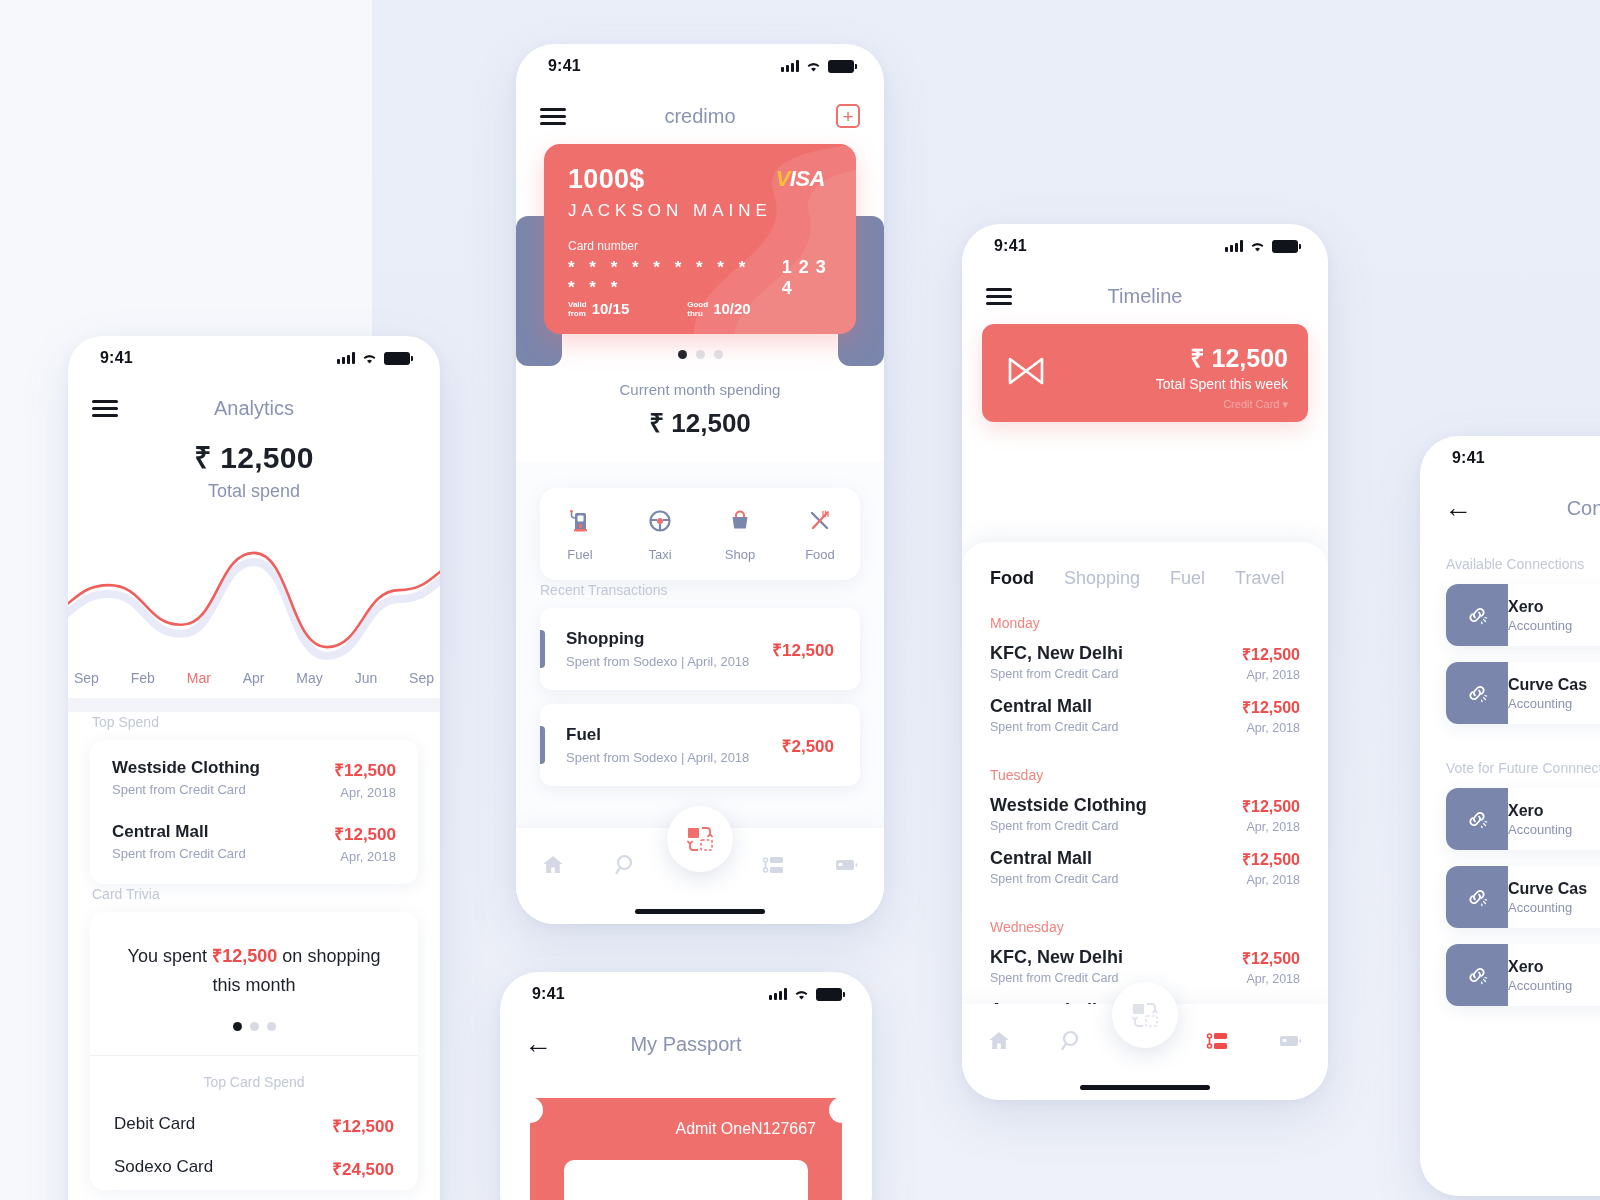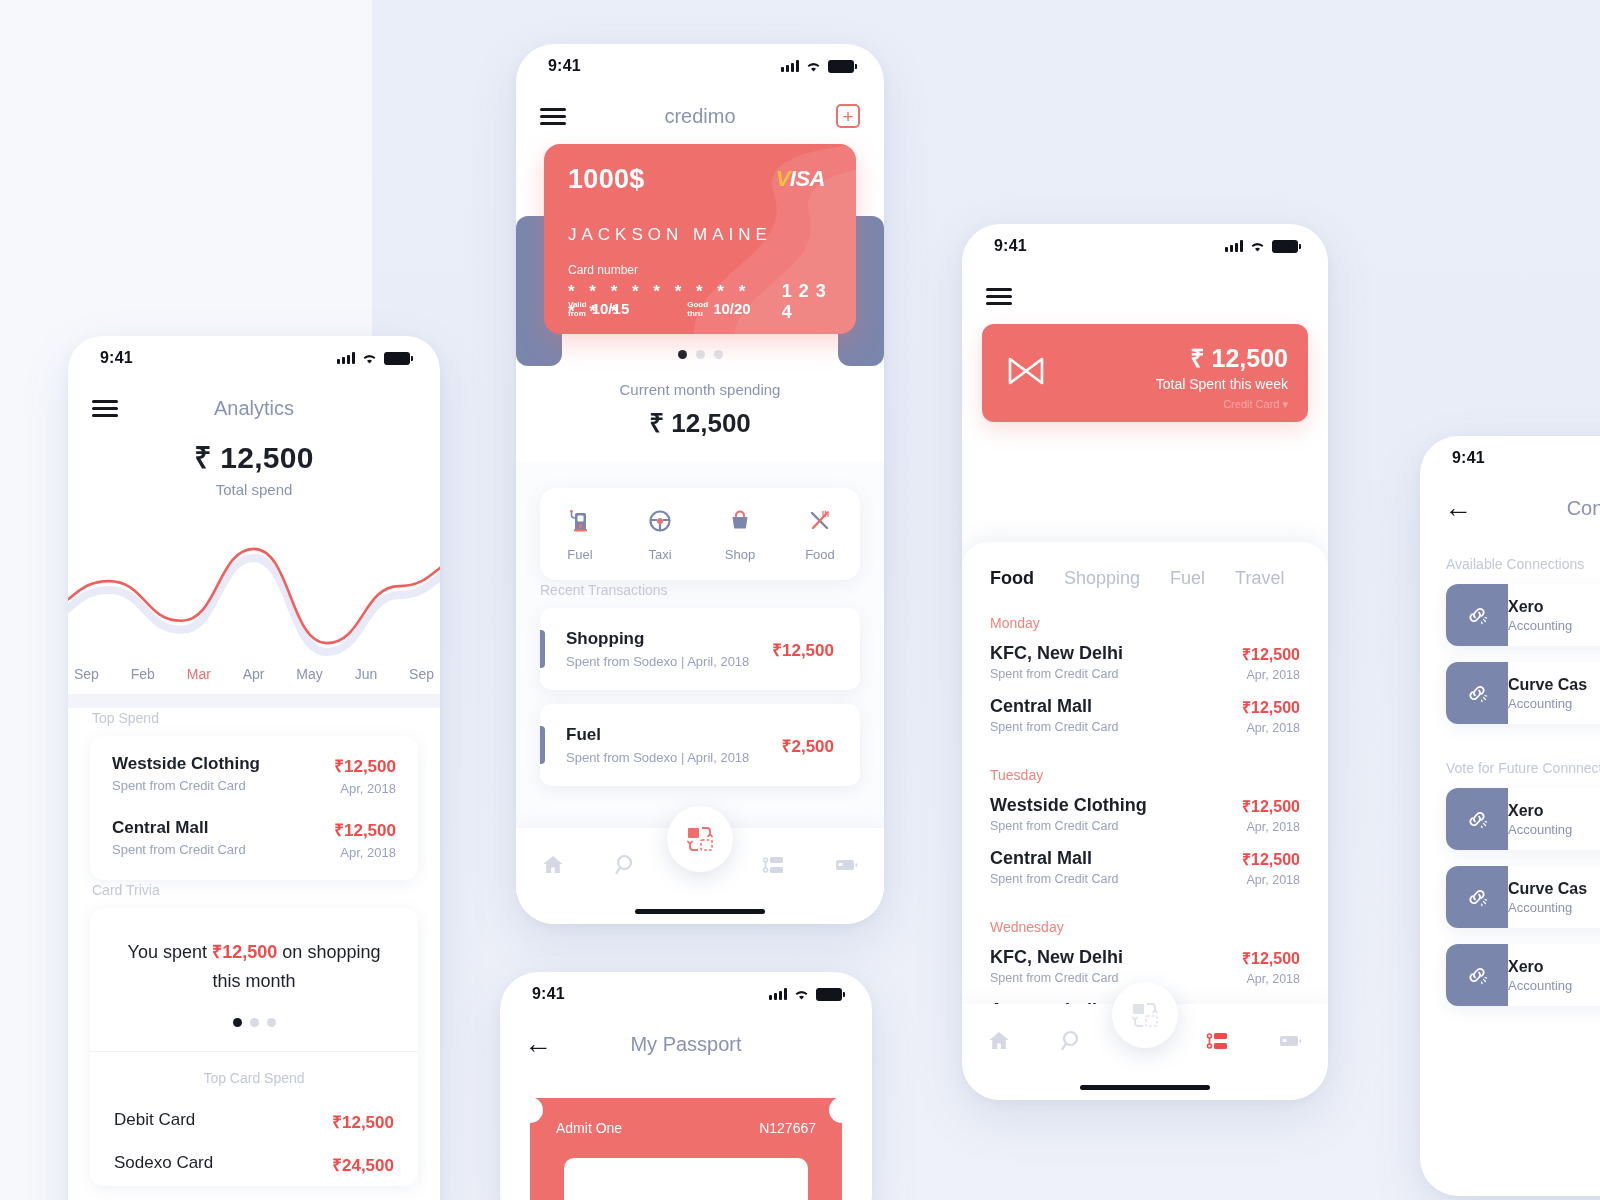--- a/index.html
+++ b/index.html
@@ -64,21 +64,21 @@
     font-size: 19px; line-height:1; font-weight: 300;
   }
   .home-indicator {
     position: absolute; bottom: 10px; left: 50%; transform: translateX(-50%);
     width: 130px; height: 5px; background: #10131a; border-radius: 3px;
   }
 
   
   #phone-analytics { left: 68px; top: 336px; width: 372px; height: 980px; border-radius: 34px 34px 0 0;}
   .an-amount { text-align:center; font-size: 30px; font-weight: bold; color:#1c2029; letter-spacing:.3px;}
-  .an-sub { text-align:center; font-size: 15px; color:#8a93b2; margin-top: 4px;}
+  .an-sub { text-align:center; font-size: 18px; color:#8a93b2; margin-top: 4px;}
   .chartwrap { position: relative; height: 180px; margin-top: 16px; }
   .chartwrap svg { display:block; width:100%; height: 150px;}
   .months {
     display:flex; justify-content:space-between; padding: 0 6px;
     font-size: 14px; color:#8a93b2; margin-top: 2px;
   }
   .months .hl { color:#ef6f6c; }
   .card-divider { height: 14px; background: #f2f4f9; }
   .sect-label { font-size: 14px; color:#c2c8d8; padding: 2px 24px 10px; }
   .wcard {
@@ -113,21 +113,21 @@
   .credit-card {
     position: relative; margin: 0 28px; height: 190px; border-radius: 16px;
     background: #ef6f6c; overflow: hidden; color:#fff;
     box-shadow: 0 10px 26px rgba(239,111,108,.28);
   }
   .cc-wave { position:absolute; inset:0; }
   .cc-inner { position:relative; padding: 20px 24px; height:100%;border-radius:25px; }
   .cc-amt { font-size: 27px; font-weight: bold; letter-spacing:.3px;}
   .cc-visa { position:absolute; right:31px; top: 22px; font-size:22px; font-style:italic; font-weight:bold; letter-spacing:-.5px;}
   .cc-visa .y { color:#f5c13a; }
-  .cc-name { margin-top: 30px; font-size:17px; letter-spacing: 5px; font-weight: 500;}
+  .cc-name { margin-top: 6px; font-size:17px; letter-spacing: 5px; font-weight: 500;}
   .cc-cnlabel { margin-top: 18px; font-size: 12px; opacity:.95;}
   .cc-num { margin-top: 4px; font-size:18px; font-weight:bold; letter-spacing:1px; display:flex; gap:14px; align-items:center;}
   .cc-num .st { letter-spacing: 5px; font-size:17px;}
   .cc-bottom { position:absolute; bottom: 16px; left: 24px; right:24px; display:flex; gap: 58px; font-size:15px; font-weight:bold; align-items:center;}
   .cc-bottom .tiny { font-size: 8px; line-height:1.05; font-weight:bold; margin-right:5px; display:inline-block; vertical-align: middle;}
   .cc-dots { display:flex; gap:9px; justify-content:center; margin-top: 16px;}
   .cc-dots i { width:9px;height:9px;border-radius:50%;background:#dfe2ea;display:block;}
   .cc-dots i.on{background:#1c2029;}
   .cms { text-align:center; font-size:15px; color:#8a93b2; margin-top: 22px;}
   .cms-amt { text-align:center; font-size:26px; font-weight:bold; color:#1c2029; margin-top: 6px;}
@@ -186,21 +186,21 @@
   .tl-d { font-size:12.5px; color:#9aa2bd; margin-top:3px; text-align:right;}
 
   
   #phone-passport { left: 500px; top: 972px; width: 372px; height: 260px; }
   .ticket {
     margin: 26px 30px 0; background:#ef6f6c; height: 200px; color:#fff;
     position:relative; border-radius: 6px;
   }
   .ticket .notch { position:absolute; top:-1px; width:26px;height:26px;background:#fff;border-radius:50%;}
   .ticket .notch.l{left:-13px}.ticket .notch.r{right:-13px}
-  .tk-top { display:flex; justify-content:space-between; padding: 22px 26px 0; font-size:14px;margin-top:11px;}
+  .tk-top { display:flex; justify-content:flex-end; padding: 22px 26px 0; font-size:16px;margin-top:11px;}
   .tk-white { margin: 22px 34px 0; background:#fff; height: 120px; border-radius: 10px; }
 
   
   #phone-conn { left: 1420px; top: 436px; width: 330px; height: 760px; }
   .cn-title { position:absolute; left:0; right:0; text-align:center; font-size:20px; color:#8a93b2;}
   .cn-lab { font-size: 14px; color:#c2c8d8; padding: 20px 26px 12px;}
   .cn-item {
     margin: 0 26px 16px; background:#fff; border-radius: 12px; height: 62px;
     display:flex; align-items:center; box-shadow: 0 4px 16px rgba(100,118,160,.11);
     overflow:hidden;
@@ -483,20 +483,21 @@
         </svg>
       <span class="batt"></span>
     </span>
   </div>
   <div class="navbar">
     <div class="hamb">
         <span></span>
         <span></span>
         <span></span>
       </div>
+    <div class="nav-title">Timeline</div>
   </div>
 
   <div class="tl-banner">
     <svg width="46" height="34" viewBox="0 0 46 34" style="position:absolute;left:22px;top:30px">
       <path d="M6 5 L22 17 L6 29 Z" fill="none" stroke="#fff" stroke-width="2.6" stroke-linejoin="round"></path>
       <path d="M38 5 L22 17 L38 29 Z" fill="none" stroke="#fff" stroke-width="2.6" stroke-linejoin="round"></path>
     </svg>
     <div class="tl-amt">₹ 12,500</div>
     <div class="tl-sub">Total Spent this week</div>
     <div class="tl-cc">Credit Card ▾</div>

